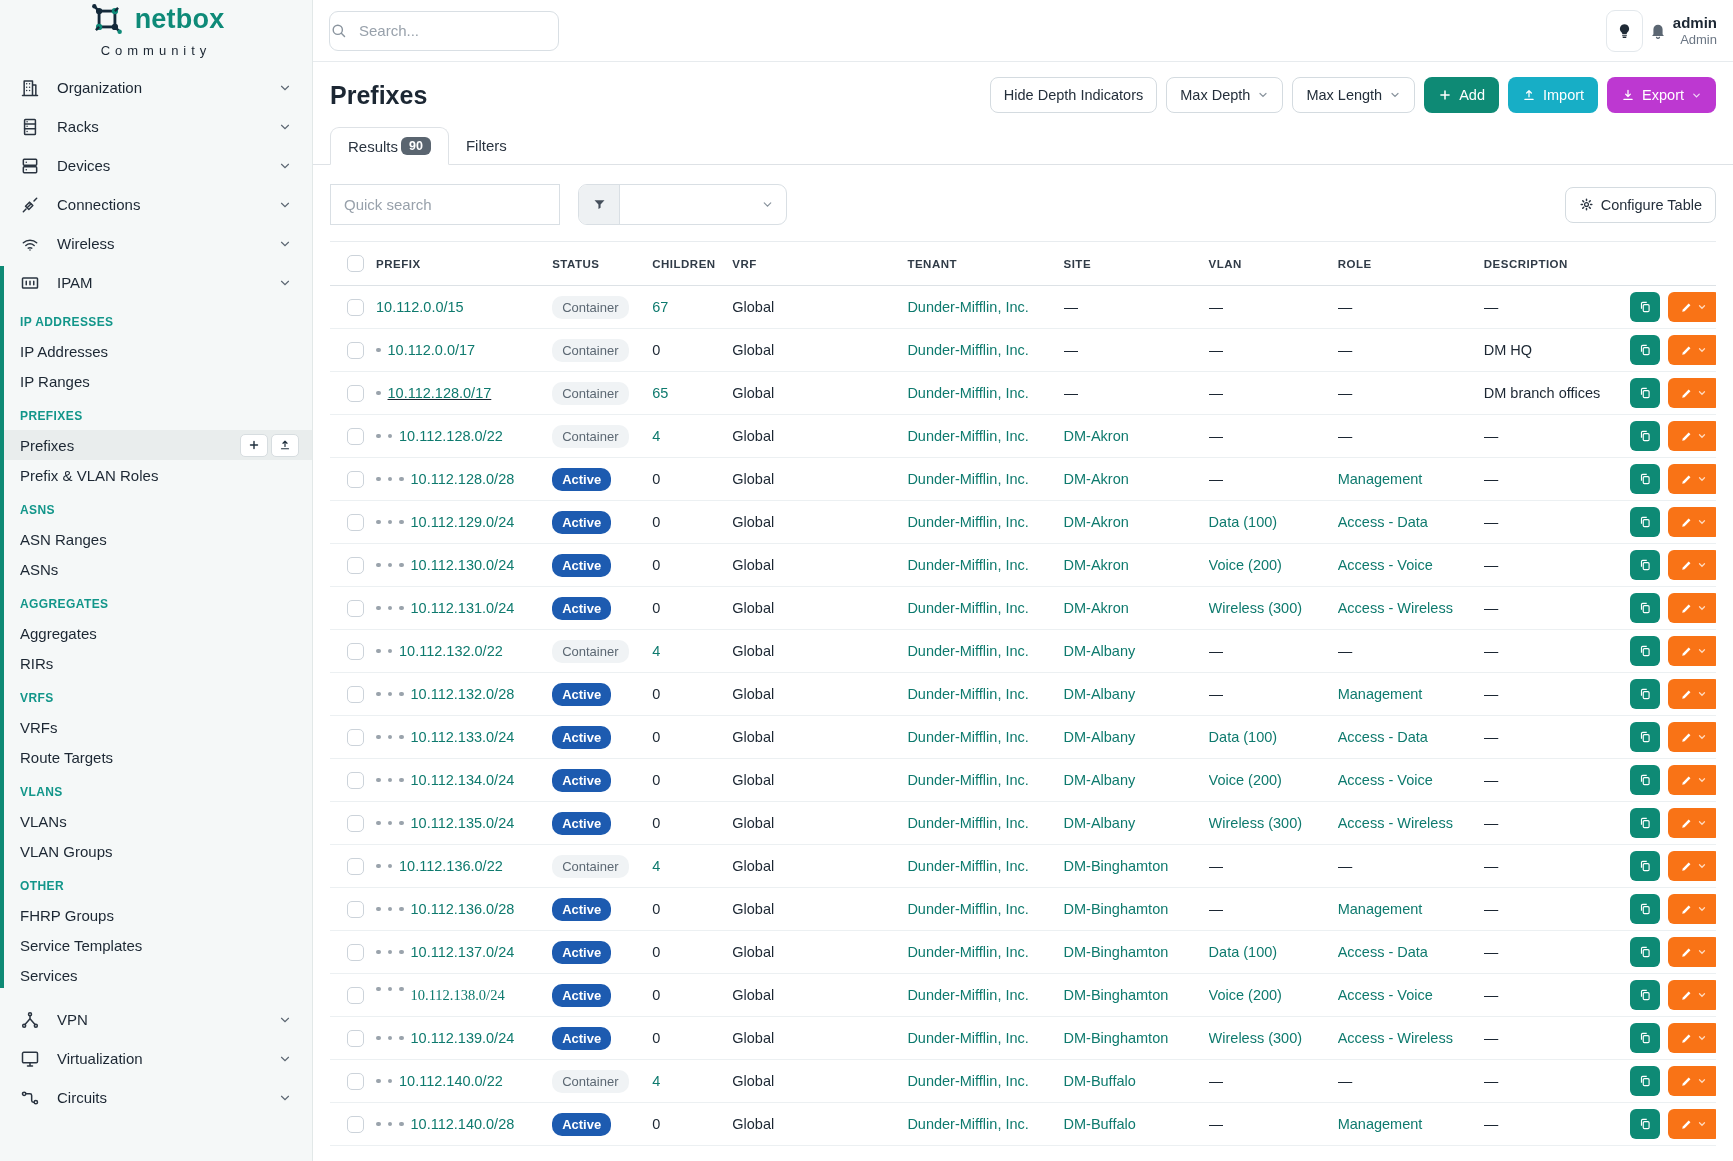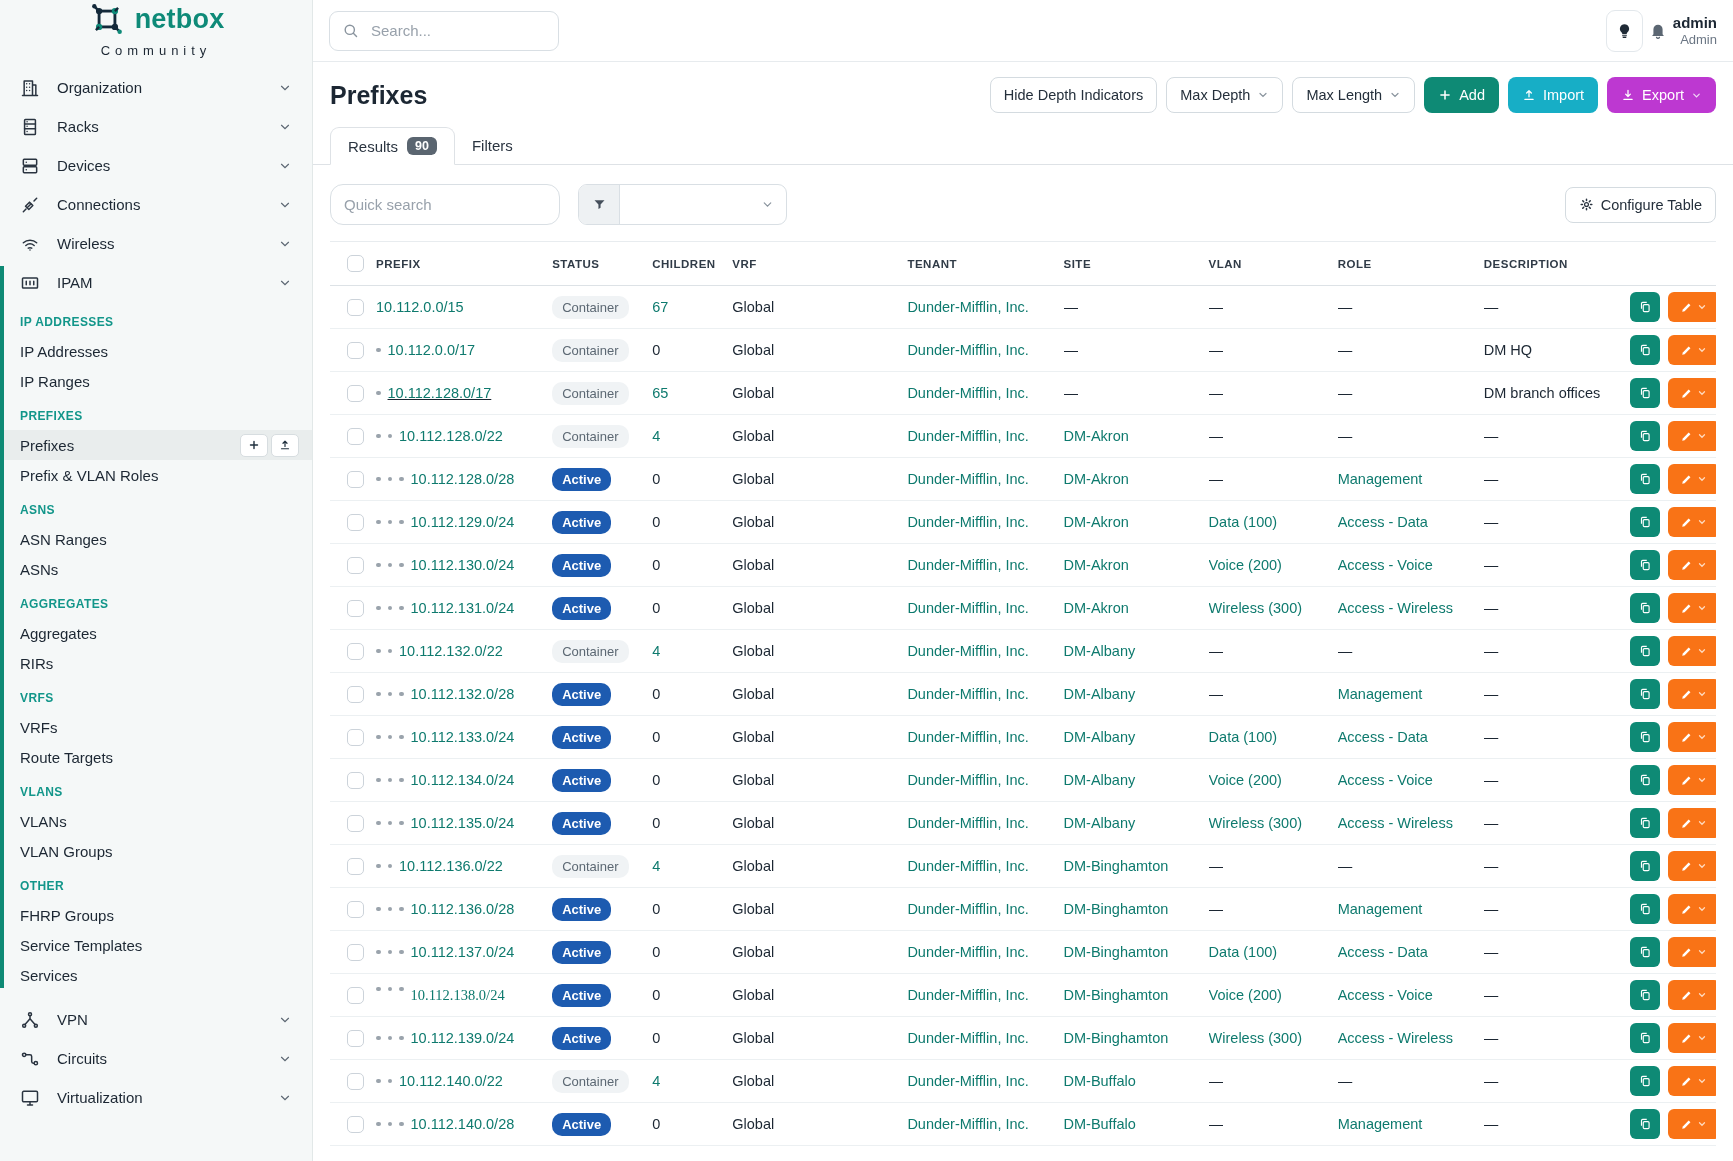--- a/index.html
+++ b/index.html
@@ -32,21 +32,21 @@
   .side-sub.active{background:#e9eded;}
   .sub-actions{margin-left:auto;margin-right:13px;display:flex;gap:3px;}
   .sq-btn{width:28px;height:23px;background:#fff;border:1px solid #d7dde0;border-radius:5px;
           display:flex;align-items:center;justify-content:center;color:#20303e;cursor:pointer;}
   .nav-bottom{margin-top:10px;}
 
   
   main{flex:1;display:flex;flex-direction:column;min-width:0;}
   .topbar{height:62px;display:flex;align-items:center;padding:0 16px;border-bottom:1px solid #e7ebee;}
   .search-box{width:230px;height:40px;border:1px solid var(--border);border-radius:9px;
-              display:flex;align-items:center;gap:10px;padding:0 12px;color:#8a949e;background:#fff;}
+              display:flex;align-items:center;gap:10px;padding:0 0;color:#8a949e;background:#fff;}
   .search-box input{border:none;outline:none;font-size:15px;width:100%;background:transparent;color:var(--ink);}
   .search-box input::placeholder{color:#98a1ab;}
   .topbar-right{margin-left:auto;display:flex;align-items:center;gap:5px;}
   .bulb-btn{width:37px;height:42px;border:1px solid #e3e8ec;border-radius:9px;background:#fff;
             display:flex;align-items:center;justify-content:center;color:#202b37;cursor:pointer;}
   .bell{color:#5b6672;cursor:pointer;}
   .user-block{text-align:right;line-height:1.2;}
   .user-name{font-size:15px;font-weight:700;}
   .user-role{font-size:13px;color:var(--muted);}
 
@@ -56,27 +56,27 @@
   .btn{height:36px;border-radius:8px;font-size:14.5px;display:inline-flex;align-items:center;gap:7px;
        padding:0 13px;border:1px solid transparent;font-weight:500;cursor:pointer;background:#fff;
        font-family:inherit;color:var(--ink);}
   .btn-outline{border-color:#d4dbe0;color:#242f3b;}
   .btn-outline .chev{color:#8a949e;}
   .btn-add{background:var(--accent);color:#fff;}
   .btn-import{background:var(--cyan);color:#fff;}
   .btn-export{background:var(--purple);color:#fff;}
 
   .tabs-row{padding:0 17px;border-bottom:1px solid #dee2e6;display:flex;margin-top:5px;}
-  .tab{padding:9px 17px;font-size:15px;display:flex;gap:9px;align-items:center;cursor:pointer;color:#2a3440;}
+  .tab{padding:9px 17px;font-size:15px;display:flex;gap:3px;align-items:center;cursor:pointer;color:#2a3440;}
   .tab.active{background:#fff;border:1px solid #dee2e6;border-bottom:1px solid #fff;
               border-radius:9px 9px 0 0;margin-bottom:-1px;}
   .count-badge{background:#5a6570;color:#fff;border-radius:6px;font-size:12.5px;padding:2px 8px;font-weight:600;}
 
   .controls-row{display:flex;align-items:center;padding:19px 17px 12px 17px;}
-  .quick-search{width:230px;height:41px;border:1px solid var(--border);border-radius:13px;
+  .quick-search{width:230px;height:41px;border:1px solid var(--border);border-radius:0;
                 padding:0 13px;font-size:15px;color:var(--ink);outline:none;}
   .quick-search::placeholder{color:#98a1ab;}
   .filter-group{display:flex;margin-left:18px;height:41px;border:1px solid var(--border);
                 border-radius:9px;overflow:hidden;background:#fff;}
   .funnel-btn{width:41px;background:#eef1f3;display:flex;align-items:center;justify-content:center;
               color:#454f5b;border-right:1px solid var(--border);cursor:pointer;}
   .filter-select{width:166px;display:flex;align-items:center;justify-content:flex-end;
                  padding:0 12px;color:#8a949e;cursor:pointer;}
   .configure-btn{margin-left:auto;}
 
@@ -286,40 +286,40 @@
     <span class="nlabel">VPN</span>
     <span class="chev">
       <svg width="14" height="14" viewBox="0 0 24 24" fill="none" stroke="currentColor" stroke-width="2" stroke-linecap="round">
               <path d="M6 9l6 6 6-6"></path>
             </svg>
     </span>
   </div>
         <div class="nav-item">
     <span class="nicon">
             <svg width="20" height="20" viewBox="0 0 24 24" fill="none" stroke="currentColor" stroke-width="1.8" stroke-linecap="round" stroke-linejoin="round">
+              <rect x="3" y="4" width="18" height="12.5" rx="1.5"></rect>
+              <path d="M9 20.5h6M12 16.5v4"></path>
+            </svg>
+          </span>
+    <span class="nlabel">Virtualization</span>
+    <span class="chev">
+      <svg width="14" height="14" viewBox="0 0 24 24" fill="none" stroke="currentColor" stroke-width="2" stroke-linecap="round">
+              <path d="M6 9l6 6 6-6"></path>
+            </svg>
+    </span>
+  </div>
+        <div class="nav-item">
+    <span class="nicon">
+            <svg width="20" height="20" viewBox="0 0 24 24" fill="none" stroke="currentColor" stroke-width="1.8" stroke-linecap="round" stroke-linejoin="round">
               <circle cx="5" cy="7" r="2"></circle>
               <circle cx="19" cy="17" r="2"></circle>
               <path d="M7 7h5a2 2 0 0 1 2 2v6a2 2 0 0 0 2 2h1"></path>
             </svg>
           </span>
     <span class="nlabel">Circuits</span>
-    <span class="chev">
-      <svg width="14" height="14" viewBox="0 0 24 24" fill="none" stroke="currentColor" stroke-width="2" stroke-linecap="round">
-              <path d="M6 9l6 6 6-6"></path>
-            </svg>
-    </span>
-  </div>
-        <div class="nav-item">
-    <span class="nicon">
-            <svg width="20" height="20" viewBox="0 0 24 24" fill="none" stroke="currentColor" stroke-width="1.8" stroke-linecap="round" stroke-linejoin="round">
-              <rect x="3" y="4" width="18" height="12.5" rx="1.5"></rect>
-              <path d="M9 20.5h6M12 16.5v4"></path>
-            </svg>
-          </span>
-    <span class="nlabel">Virtualization</span>
     <span class="chev">
       <svg width="14" height="14" viewBox="0 0 24 24" fill="none" stroke="currentColor" stroke-width="2" stroke-linecap="round">
               <path d="M6 9l6 6 6-6"></path>
             </svg>
     </span>
   </div>
       </div>
     </nav>
 </aside>
 

